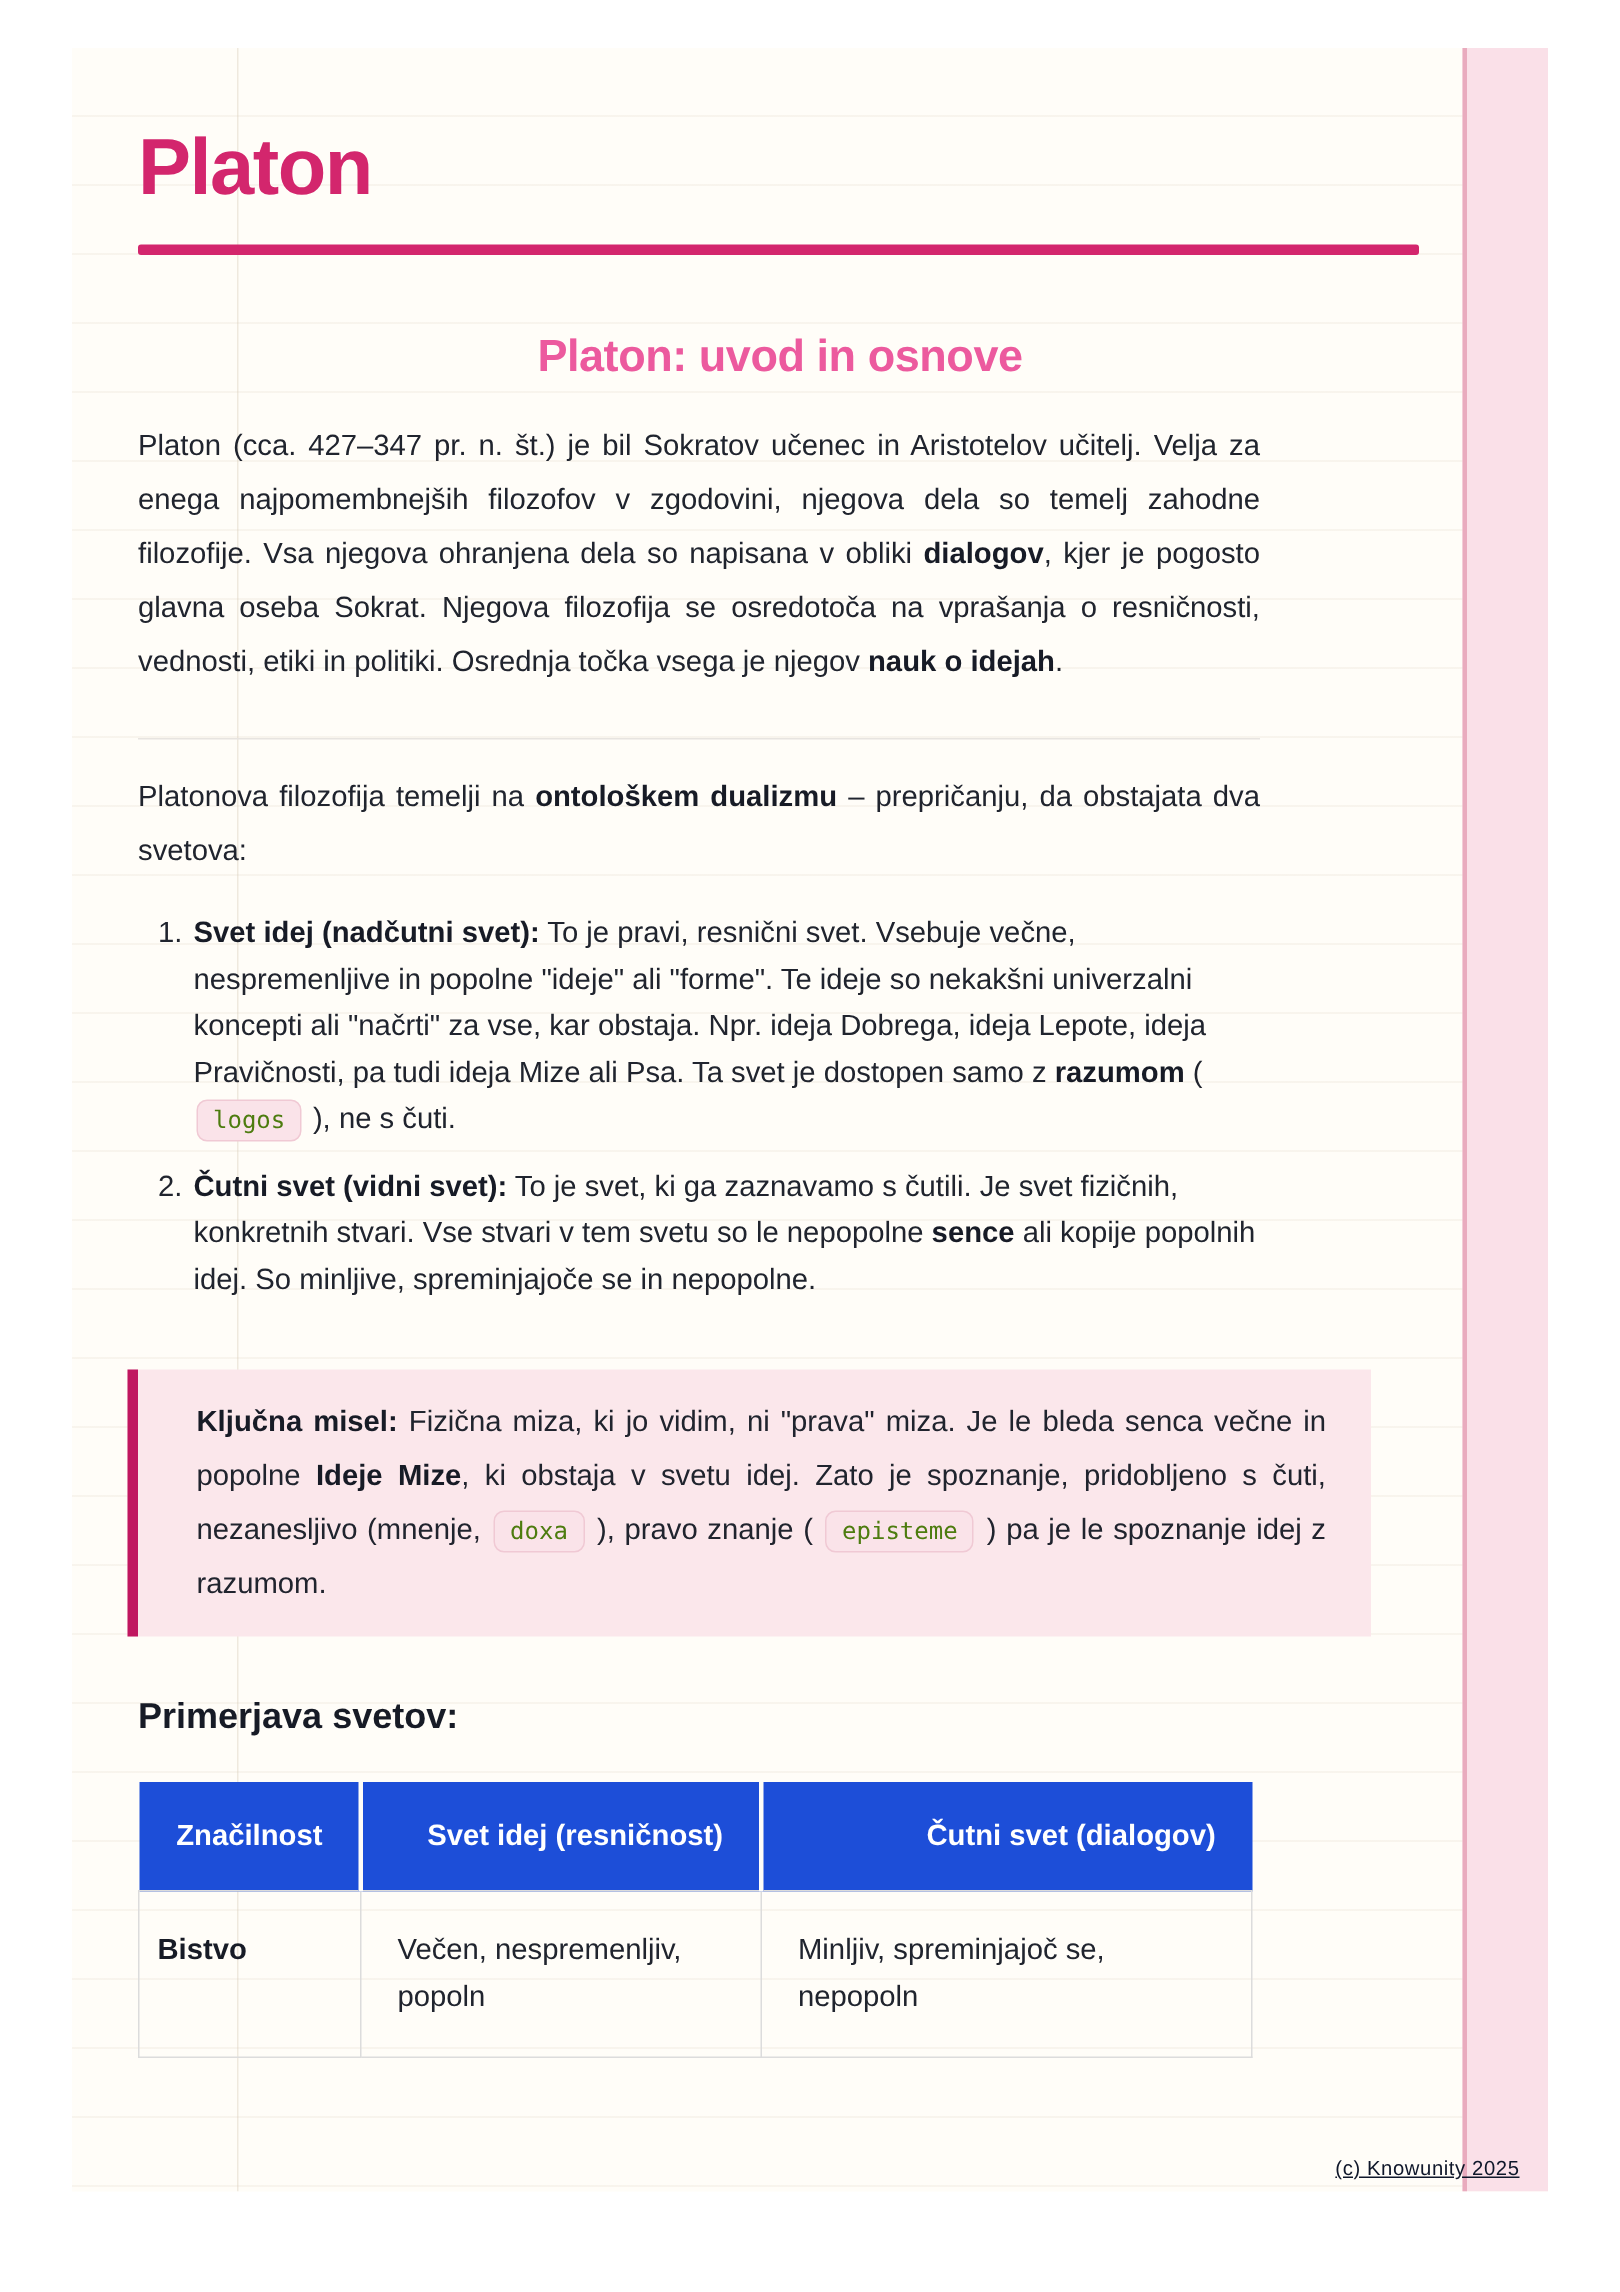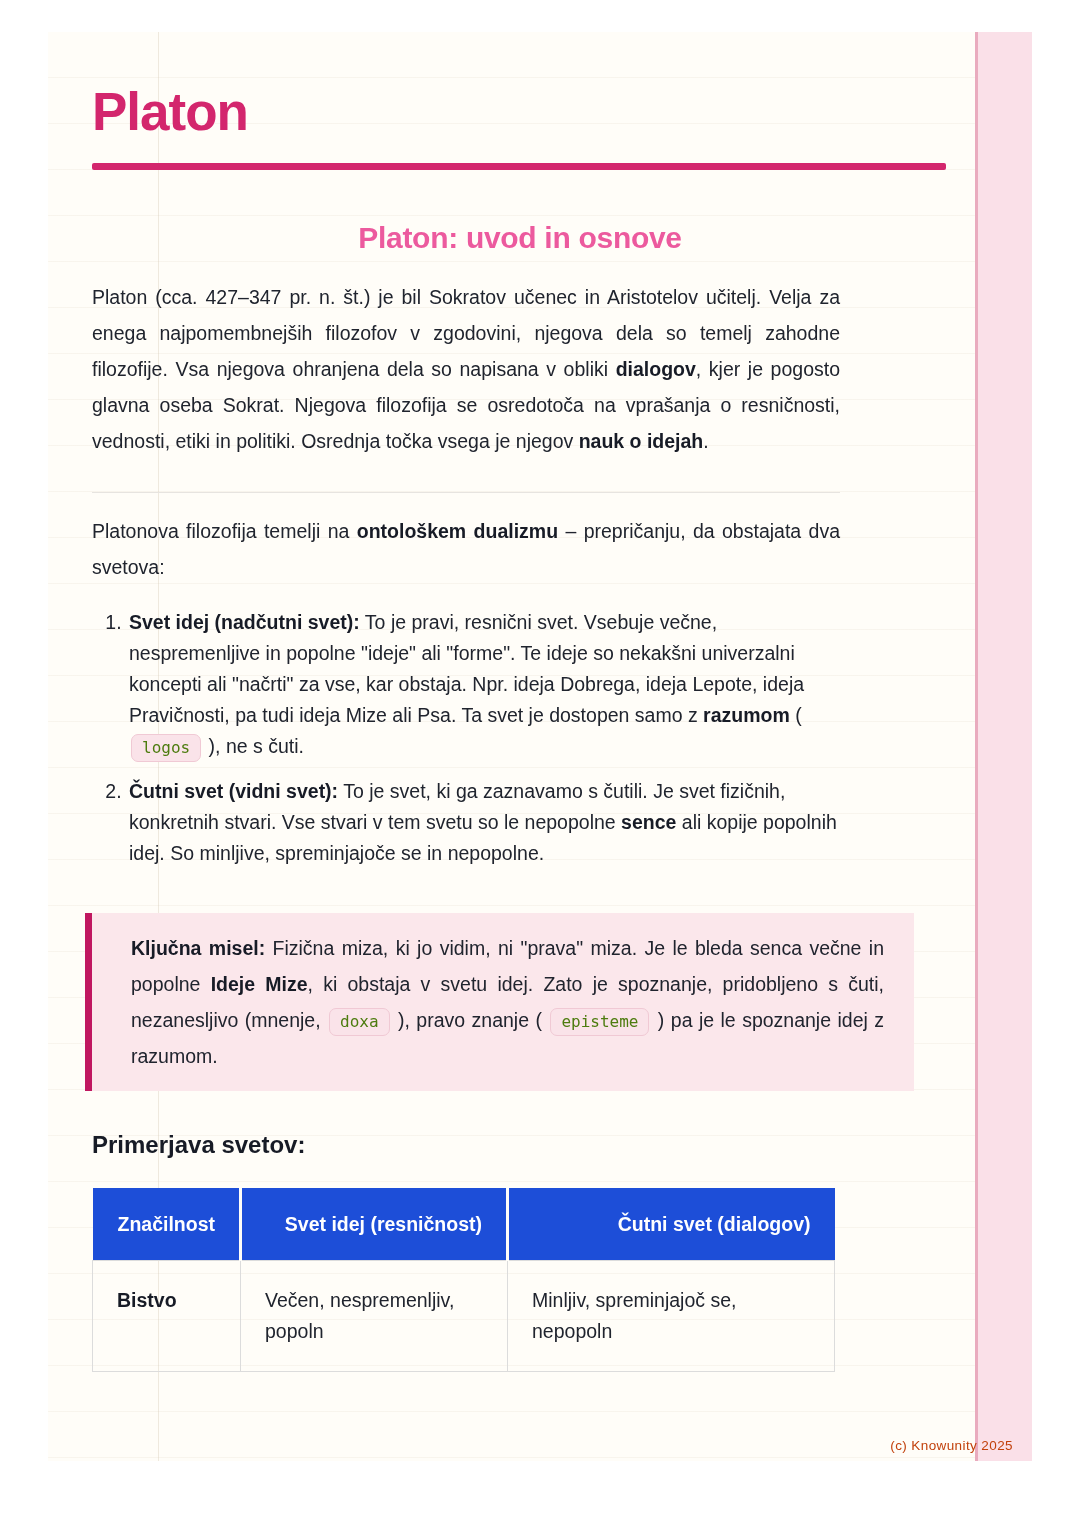--- a/index.html
+++ b/index.html
@@ -73,24 +73,24 @@
   table.cmp col.c2{width:267px;}
   table.cmp col.c3{width:327px;}
   table.cmp th{
     background:#1d4ed8;color:#ffffff;font-weight:700;text-align:right;
     padding:23px 24px;font-size:19.5px;line-height:26px;
   }
   table.cmp th + th{border-left:3px solid #fffdf8;}
   table.cmp td{
     border:1px solid #dcdcdc;padding:24px;vertical-align:top;color:#20242e;
   }
-  table.cmp td.b{font-weight:700;color:#171b26;}
+  table.cmp td.b{font-weight:700;color:#171b26;padding-left:12px;}
   .copyright{
     position:absolute;top:1438px;right:67px;z-index:5;
-    font-size:13.5px;letter-spacing:0.4px;color:#c2410c;
+    font-size:13.5px;letter-spacing:0.4px;color:#0f172a;text-decoration:underline;
   }
 </style>
 </head>
 <body>
 
 <div class="sheet">
   <div class="stripe"></div>
   <div class="content">
 
     <h1>Platon</h1>

